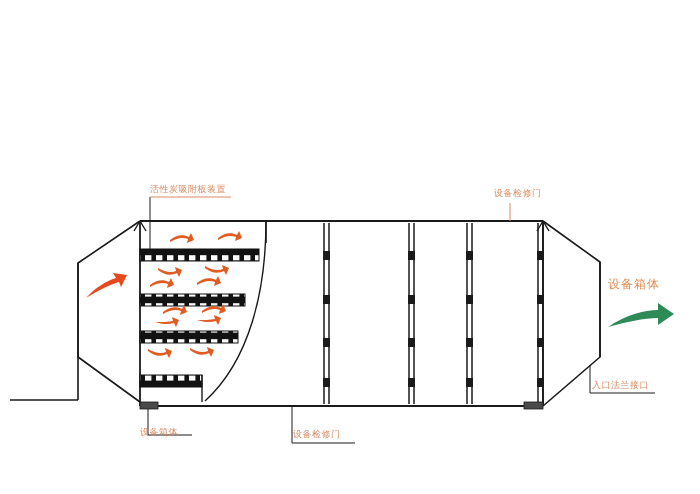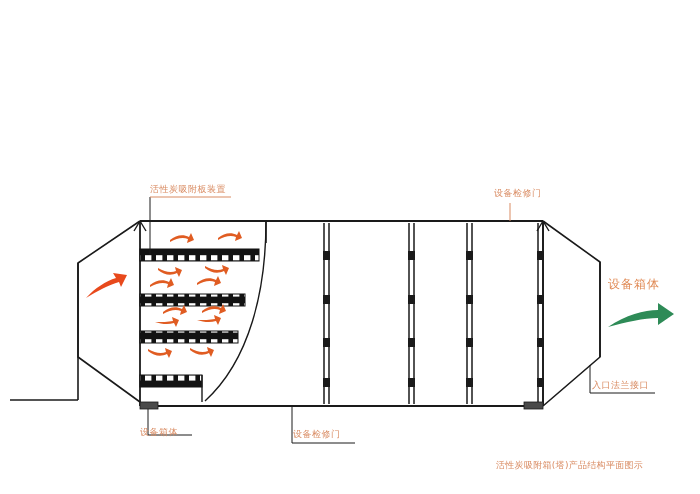--- a/index.html
+++ b/index.html
@@ -215,14 +215,13 @@
     </g>
   </svg>
 
   <div class="lbl lbl-carbon">活性炭吸附板装置</div>
   <div class="lbl lbl-body">设备检修门</div>
   <div class="lbl big lbl-emit">设备箱体</div>
   <div class="lbl lbl-inlet">入口法兰接口</div>
   <div class="lbl lbl-support">设备箱体</div>
   <div class="lbl lbl-door">设备检修门</div>
 
-  <div class="watermark">活性炭吸附箱(塔)产品结构平面图示</div>
 </div>
 
 </body></html>

